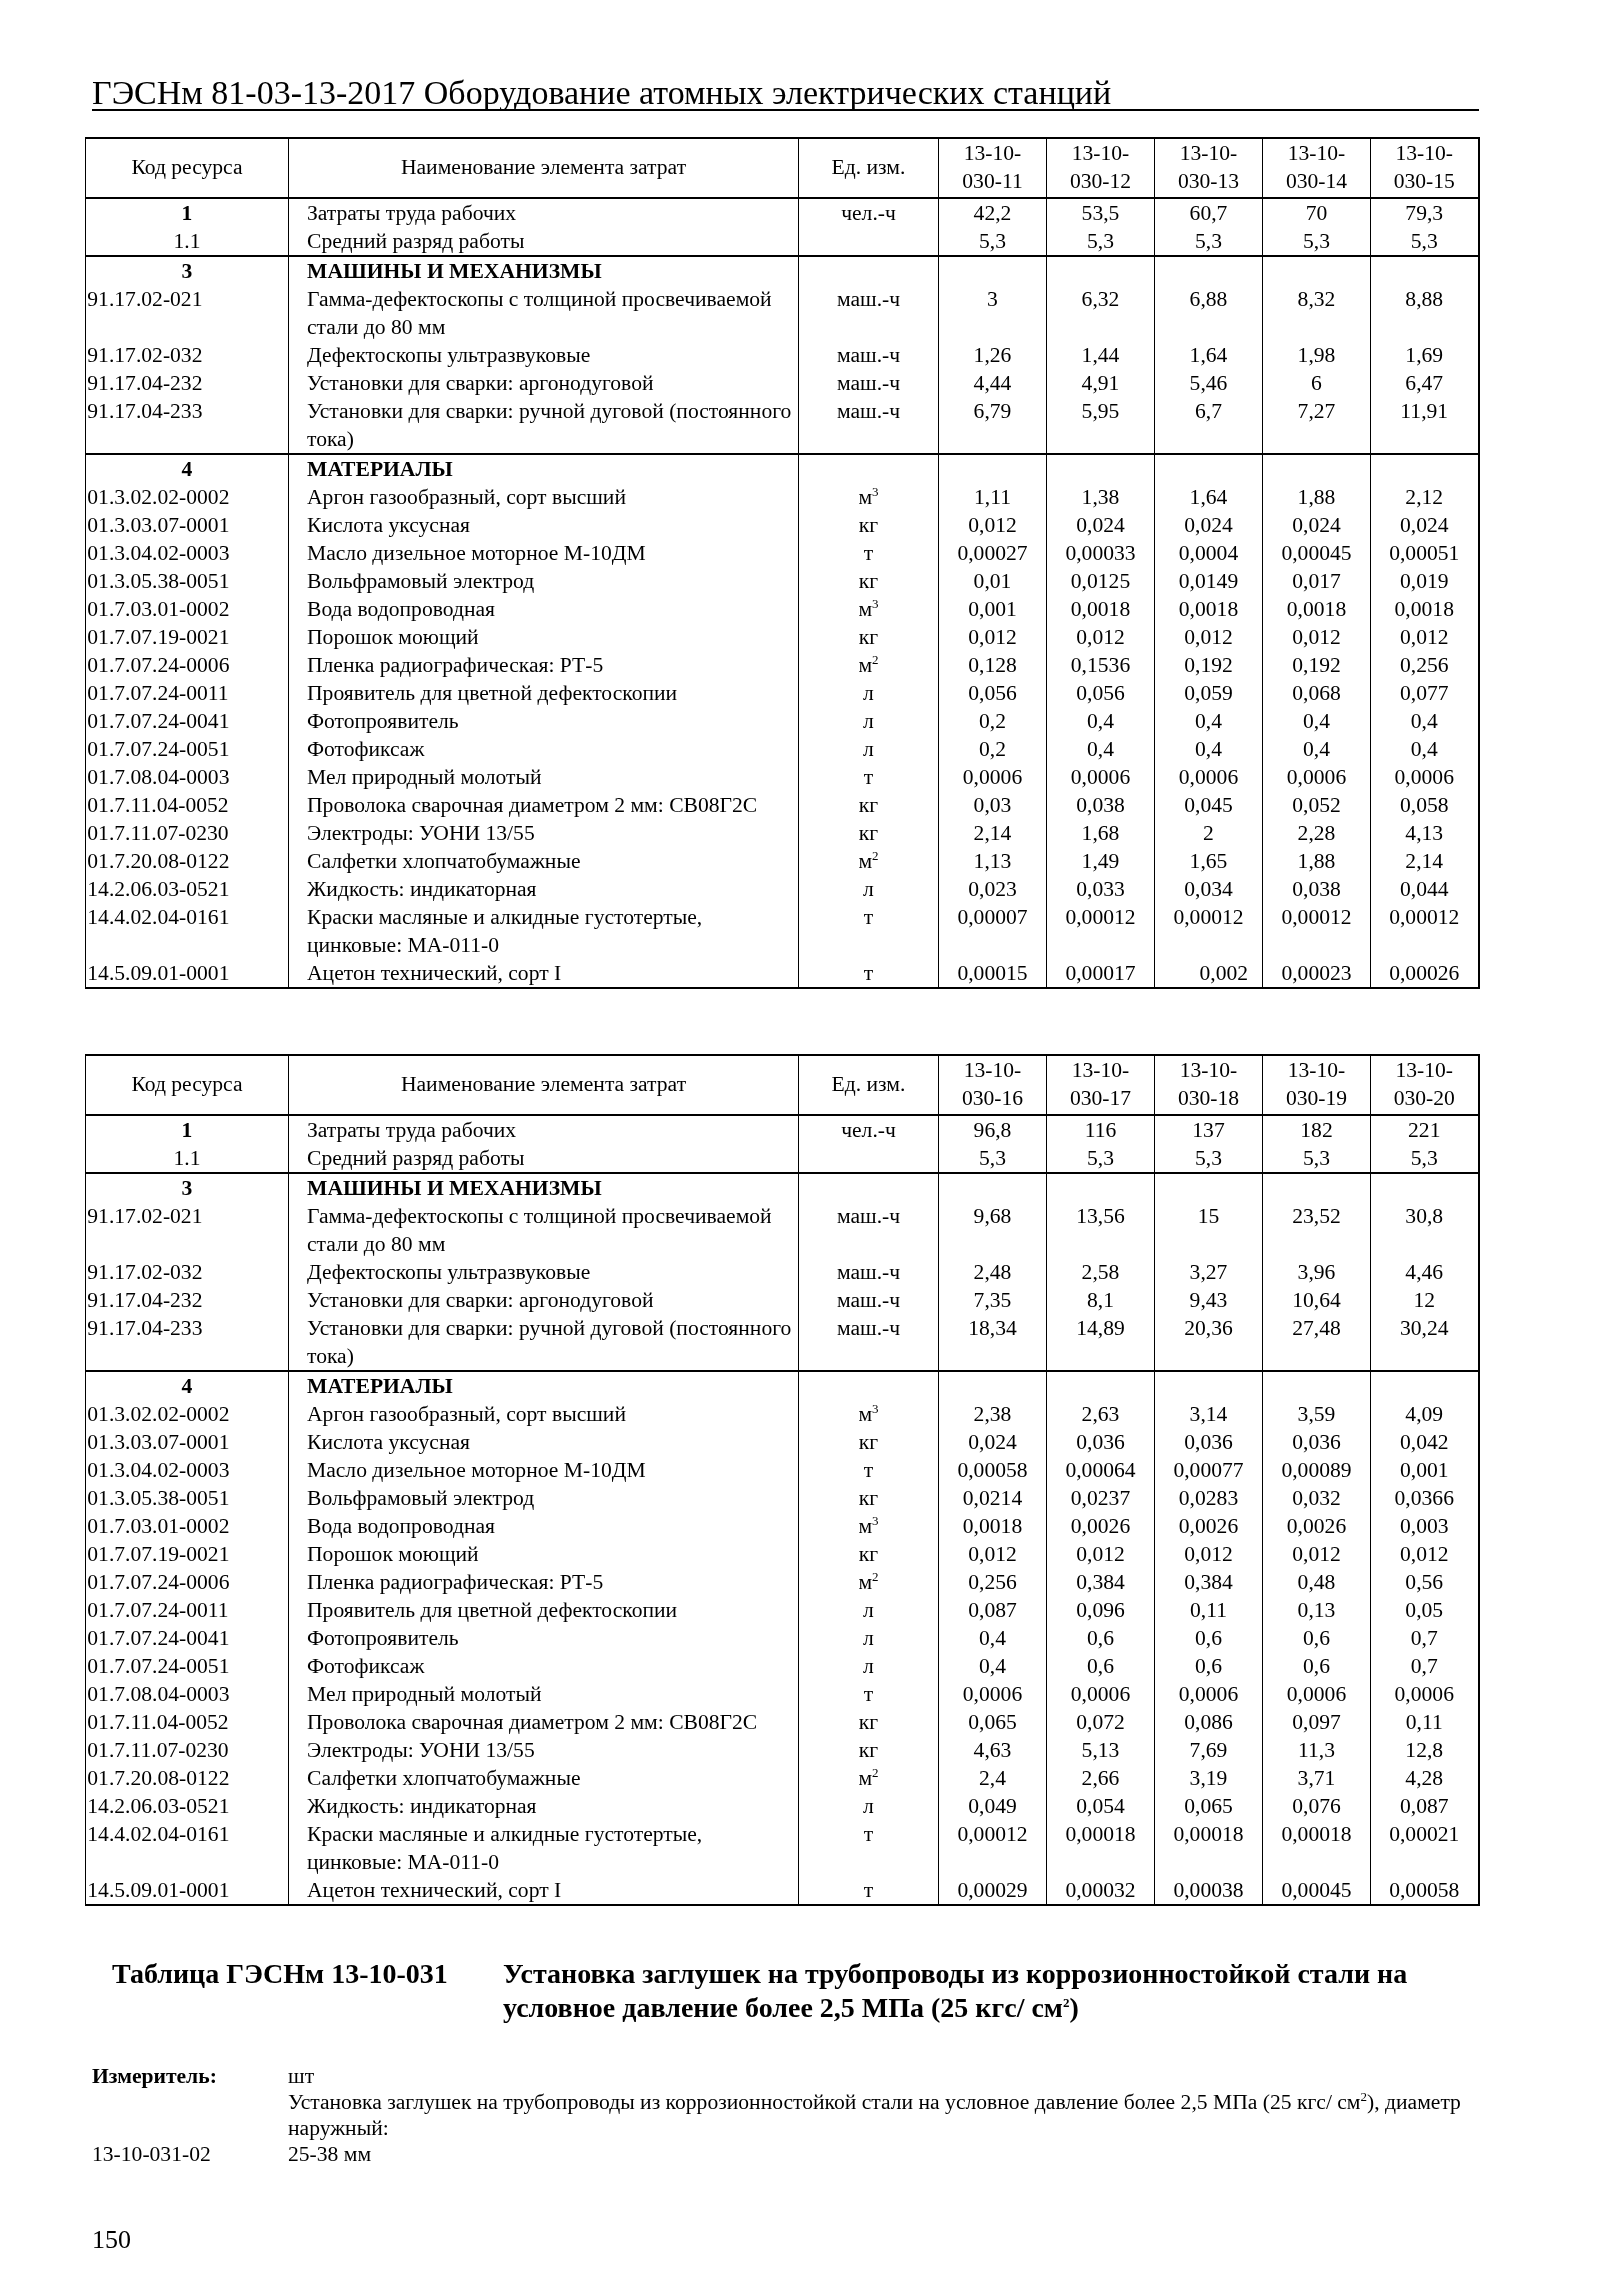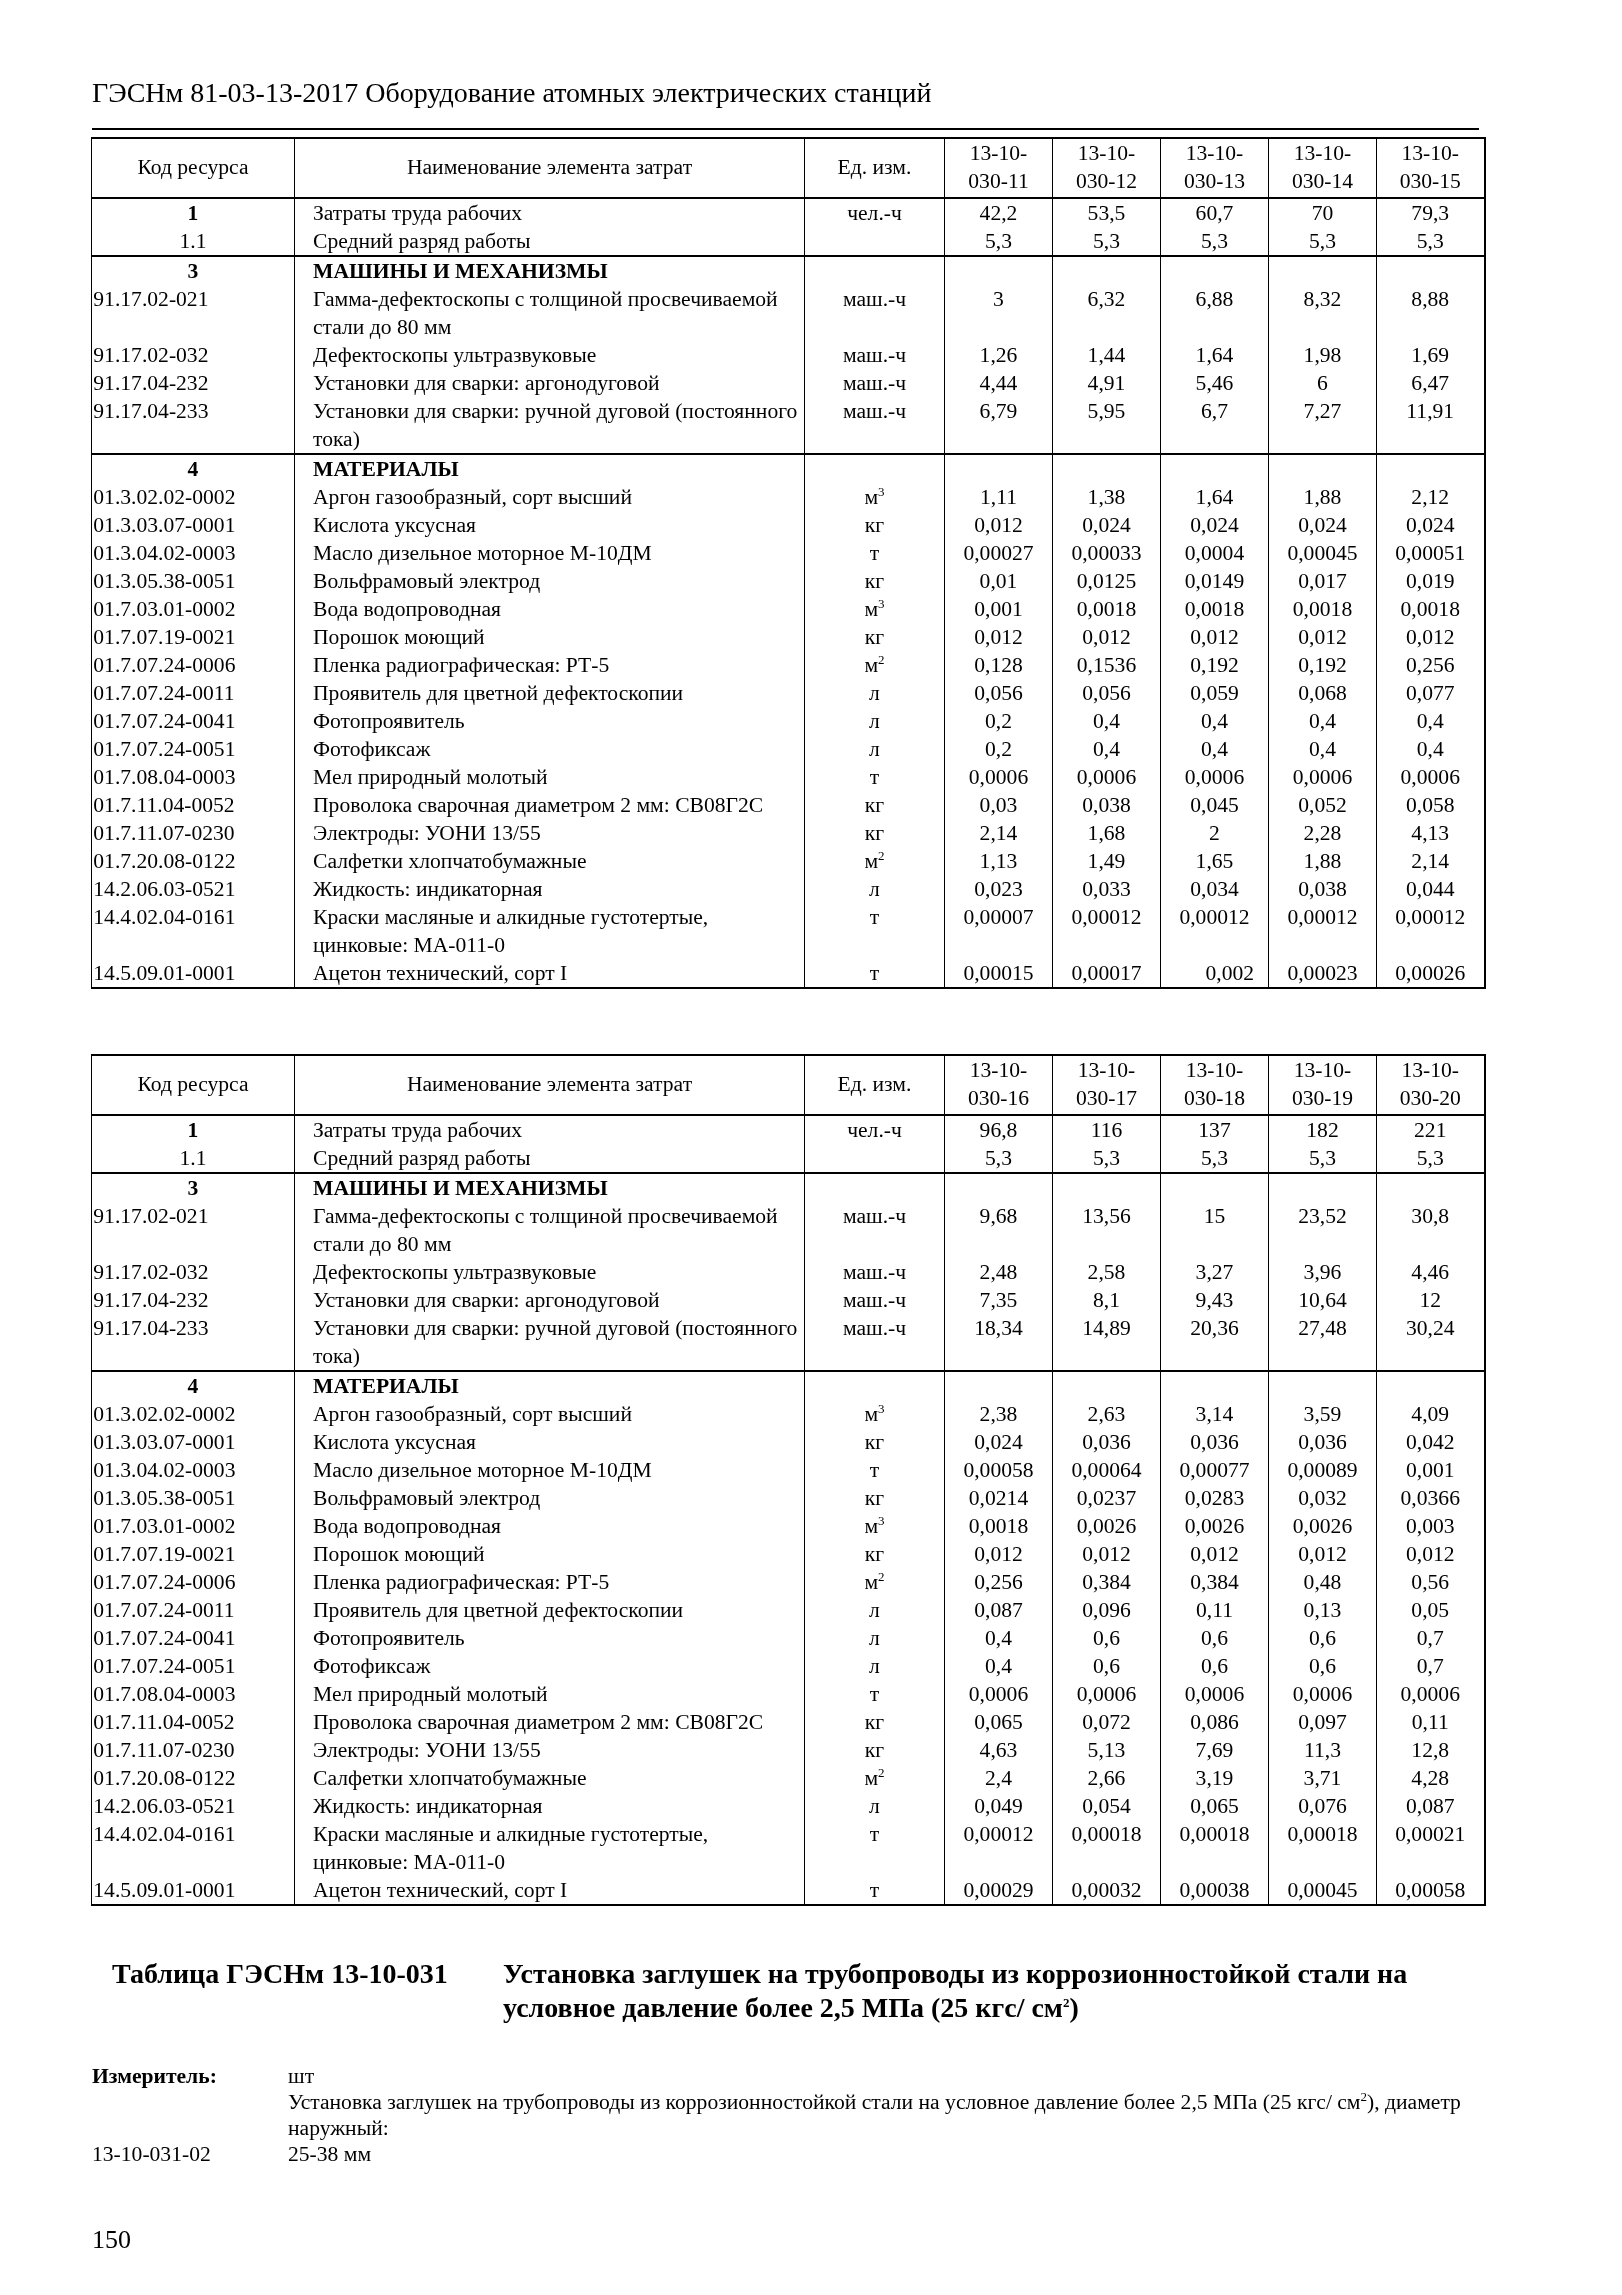--- a/index.html
+++ b/index.html
@@ -2,25 +2,25 @@
 <html style="font-size:10.5px"><head>
 <meta charset="utf-8">
 <style>
   html, body { margin: 0; padding: 0; background: #ffffff; }
   body {
     width: 1623px; height: 2295px; position: relative; overflow: hidden;
     font-family: "Liberation Serif", "DejaVu Serif", serif; color: #000;
   }
   .header {
     position: absolute; left: 92px; top: 77px; width: 1387px;
-    font-size: 28px; line-height: 31px; padding-bottom: 20px;
+    font-size: 34px; line-height: 31px; padding-bottom: 1px;
     border-bottom: 2px solid #000;
   }
   table.norm {
-    position: absolute; left: 91px; width: 1391px;
+    position: absolute; left: 85px; width: 1391px;
     border-collapse: collapse; font-size: 21.6px; line-height: 28px;
     table-layout: fixed;
   }
   table.norm col.c-code { width: 203px; }
   table.norm col.c-name { width: 510px; }
   table.norm col.c-unit { width: 140px; }
   table.norm col.c-val  { width: 108px; }
   table.norm th {
     font-weight: normal; border: 1.3px solid #000; border-bottom: 2.6px solid #000;
     text-align: center; vertical-align: middle; padding: 1.3px 1.3px; line-height: 27.5px;

